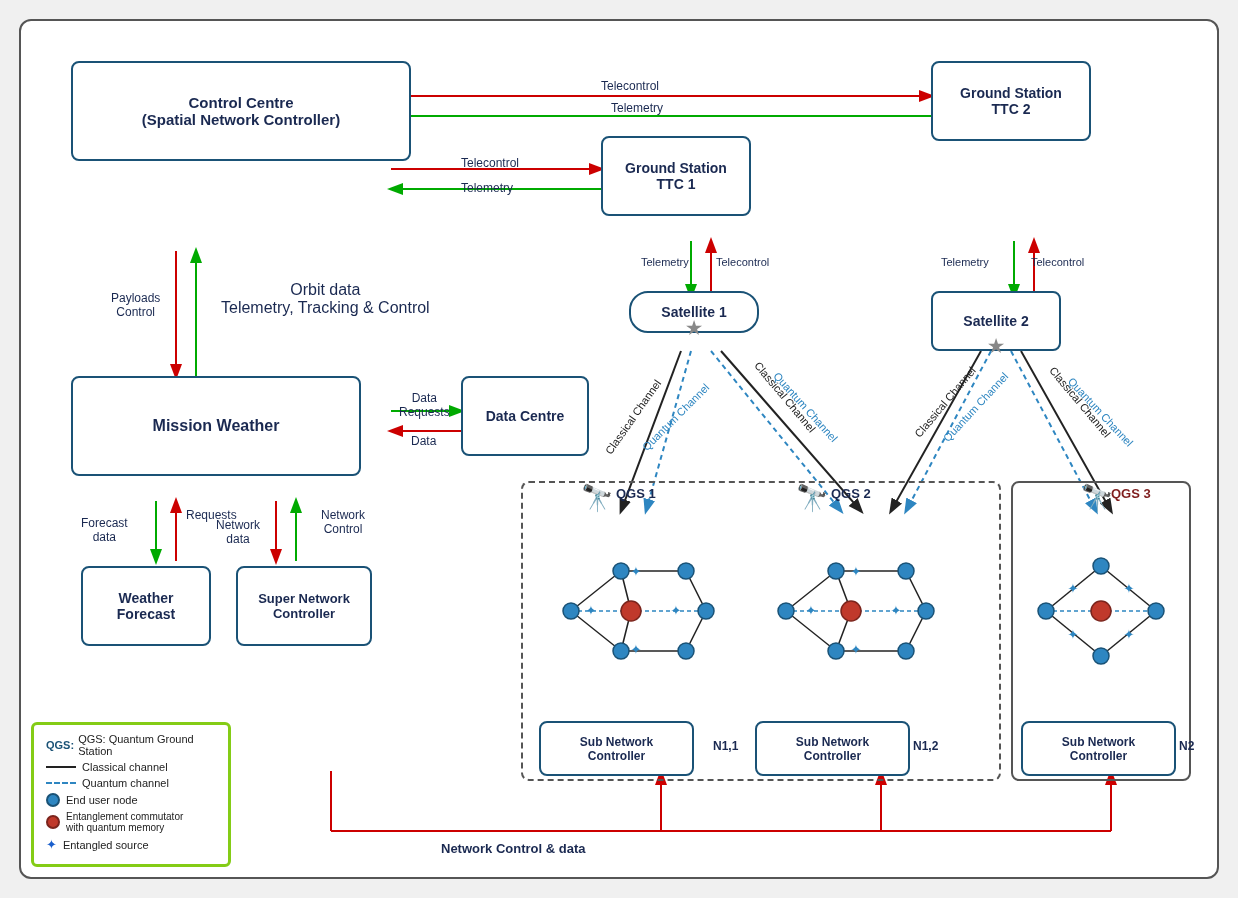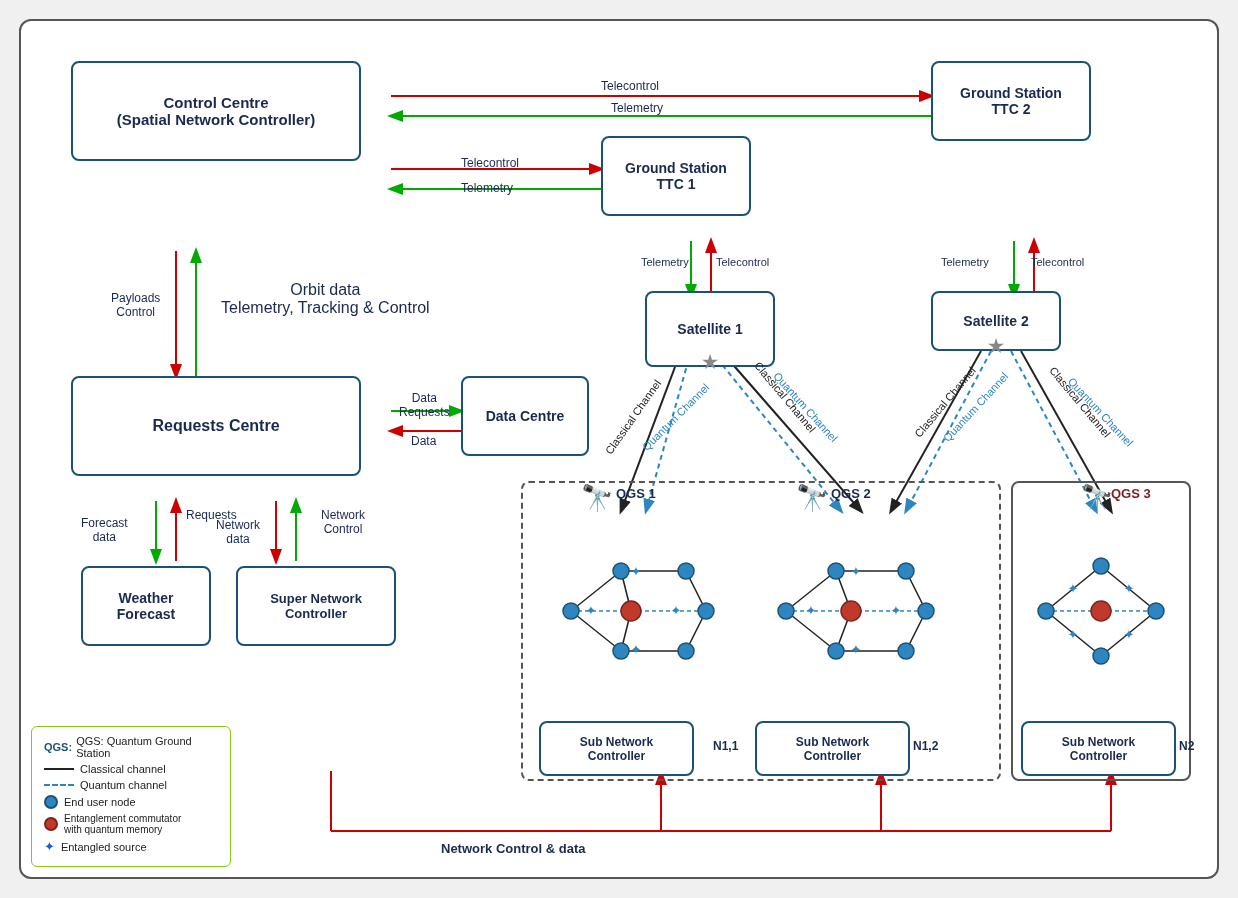--- a/index.html
+++ b/index.html
@@ -50,21 +50,21 @@
       position: absolute;
       top: 0; left: 0;
       width: 100%; height: 100%;
       pointer-events: none;
       overflow: visible;
     }
     .legend-box {
       position: absolute;
       left: 10px;
       bottom: 10px;
-      border: 1px solid #84cc16;
+      border: 3px solid #84cc16;
       border-radius: 6px;
       background: white;
       padding: 8px 12px;
       font-size: 11px;
       color: #222;
       width: 200px;
     }
     .legend-item {
       display: flex;
       align-items: center;
@@ -180,59 +180,59 @@
     <line x1="670" y1="330" x2="625" y2="490" stroke="#2e86c1" stroke-width="2" stroke-dasharray="5,4" marker-end="url(#arrow-blue-end)"></line>
     <line x1="690" y1="330" x2="820" y2="490" stroke="#2e86c1" stroke-width="2" stroke-dasharray="5,4" marker-end="url(#arrow-blue-end)"></line>
 
     <line x1="960" y1="330" x2="870" y2="490" stroke="#222" stroke-width="2" marker-end="url(#arrow-black-end)"></line>
     <line x1="1000" y1="330" x2="1090" y2="490" stroke="#222" stroke-width="2" marker-end="url(#arrow-black-end)"></line>
 
     <line x1="970" y1="330" x2="885" y2="490" stroke="#2e86c1" stroke-width="2" stroke-dasharray="5,4" marker-end="url(#arrow-blue-end)"></line>
     <line x1="990" y1="330" x2="1075" y2="490" stroke="#2e86c1" stroke-width="2" stroke-dasharray="5,4" marker-end="url(#arrow-blue-end)"></line>
   </svg>
 
-  <div class="box" style="left:50px; top:40px; width:290px; height:100px; font-size:15px;">
+  <div class="box" style="left:50px; top:40px; width:340px; height:100px; font-size:15px;">
     <span style="white-space:pre-line;">Control Centre
 (Spatial Network Controller)</span>
   </div>
 
   <div class="box" style="left:580px; top:115px; width:150px; height:80px;">
     <span style="white-space:pre-line;">Ground Station
 TTC 1</span>
   </div>
 
   <div class="box" style="left:910px; top:40px; width:160px; height:80px;">
     <span style="white-space:pre-line;">Ground Station
 TTC 2</span>
   </div>
 
-  <div class="box" style="left:624px; top:270px; width:130px; height:76px; font-size:14px;">
+  <div class="box" style="left:608px; top:270px; width:130px; height:42px; font-size:14px;border-radius:19px;">
     <span>Satellite 1</span>
     <div style="position:absolute; bottom:-8px; left:50%; transform:translateX(-50%); font-size:18px; color:#888;">★</div>
   </div>
 
   <div class="box" style="left:910px; top:270px; width:130px; height:60px; font-size:14px;">
     <span>Satellite 2</span>
     <div style="position:absolute; bottom:-8px; left:50%; transform:translateX(-50%); font-size:18px; color:#888;">★</div>
   </div>
 
   <div class="box" style="left:50px; top:355px; width:290px; height:100px; font-size:16px;">
-    <span>Requests Centre</span>
+    <span>Mission Weather</span>
   </div>
 
   <div class="box" style="left:440px; top:355px; width:128px; height:80px; font-size:14px;">
     <span>Data Centre</span>
   </div>
 
   <div class="box" style="left:60px; top:545px; width:130px; height:80px; font-size:14px;">
     <span style="white-space:pre-line;">Weather
 Forecast</span>
   </div>
 
-  <div class="box" style="left:215px; top:545px; width:160px; height:80px; font-size:13px;">
+  <div class="box" style="left:215px; top:545px; width:136px; height:80px; font-size:13px;">
     <span style="white-space:pre-line;">Super Network
 Controller</span>
   </div>
 
   <div class="box-dashed" style="left:500px; top:460px; width:480px; height:300px;">
   </div>
 
   <div class="box-dashed" style="left:990px; top:460px; width:180px; height:300px; border: 2px solid #555;">
   </div>
 

